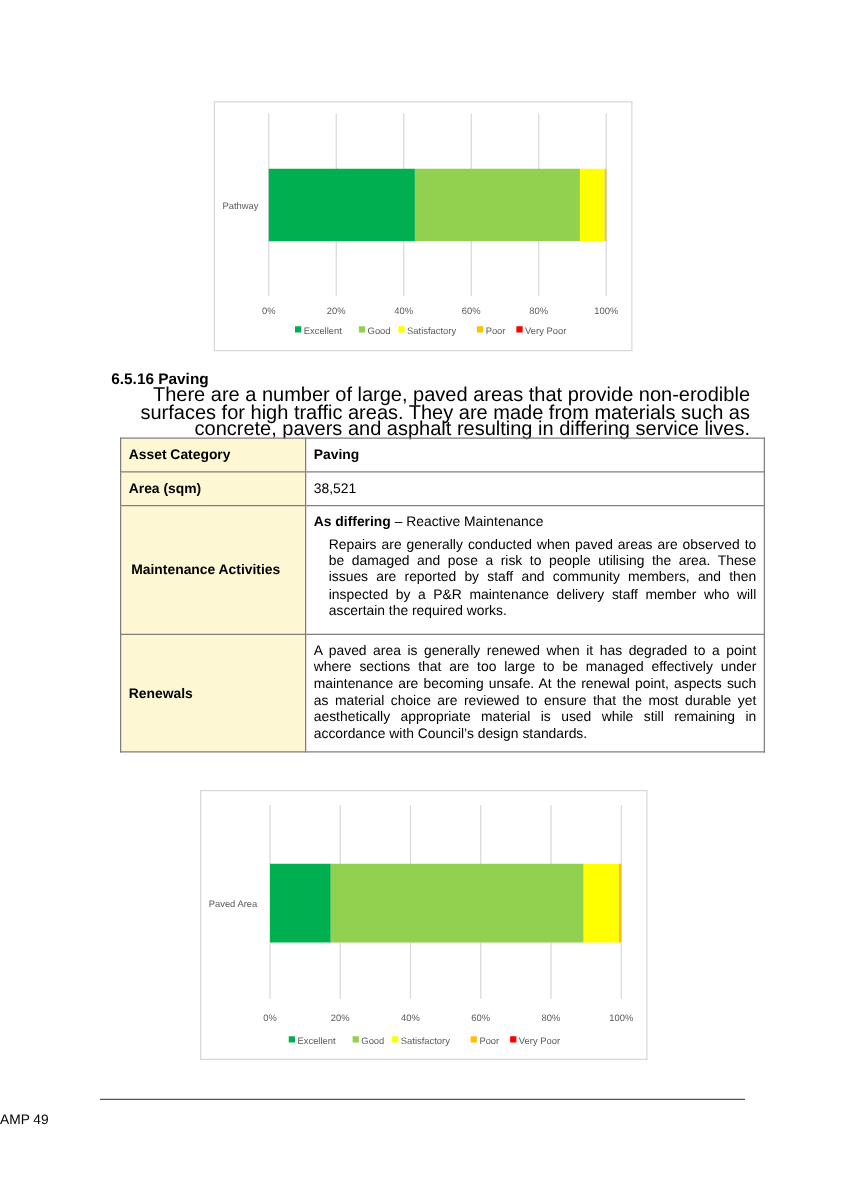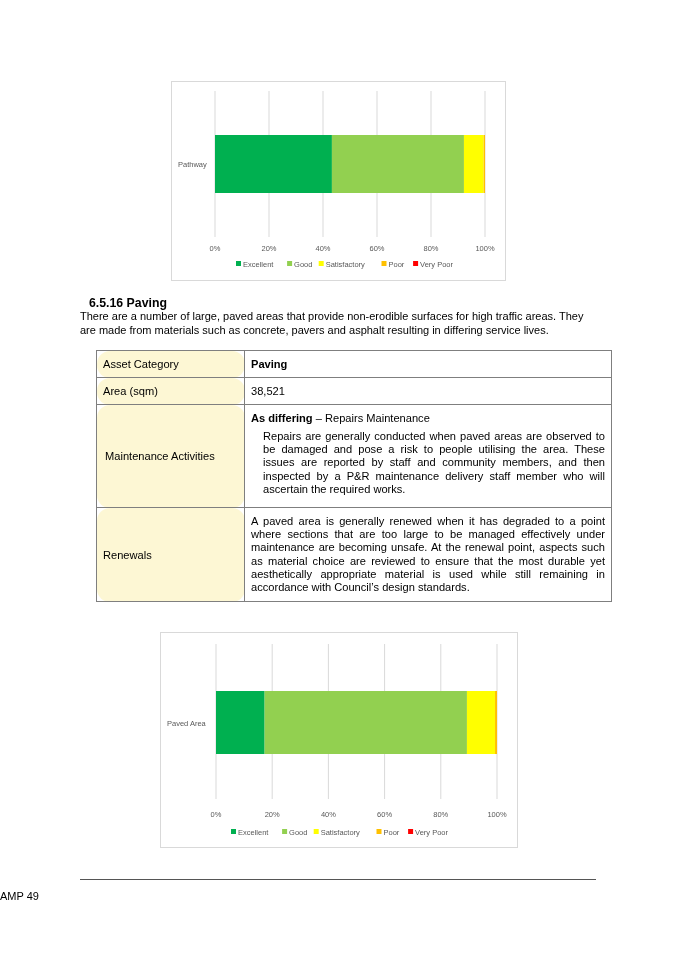--- a/index.html
+++ b/index.html
@@ -1,25 +1,25 @@
 <!DOCTYPE html>
 <html><head>
 <meta charset="utf-8">
 <style>
   html, body { margin:0; padding:0; background:#ffffff; }
   body { width:675px; height:954px; position:relative; overflow:hidden;
          font-family:"Liberation Sans", sans-serif; color:#000; }
   .chart-box { position:absolute; border:1px solid #d9d9d9; background:#fff; }
   .chart-box svg { position:absolute; left:0; top:0; }
   .heading { position:absolute; left:89px; top:296px; font-size:12.3px; font-weight:bold; }
-  .intro { position:absolute; left:80px; top:310px; width:520px; font-size:11px; line-height:13.5px; }
+  .intro { position:absolute; left:80px; top:310px; width:520px; font-size:16px; line-height:13.5px;text-align:right; }
   table.asset { position:absolute; left:96px; top:350px; width:516px; border-collapse:collapse;
                 font-size:11.1px; }
   table.asset td { border:1px solid #7f7f7f; vertical-align:middle; padding:0 6px; }
-  table.asset td.lbl { background:#fdf7d4; font-weight:normal; width:133px;border-radius:13px; }
+  table.asset td.lbl { background:#fdf7d4; font-weight:bold; width:133px; }
   .r1 td { height:26px; }
   .para { text-align:justify; line-height:13.2px; }
   .indent { padding-left:12px; margin-top:6px; margin-bottom:11px; }
   .footer-line { position:absolute; left:80px; top:879px; width:516px; height:1px; background:#555; }
   .footer { position:absolute; left:0; width:675px; top:890px; font-size:11px; }
 </style>
 </head>
 <body>
 
 <div class="chart-box" style="left:171px; top:81px; width:333px; height:198px;">
@@ -63,21 +63,21 @@
     <td class="lbl">Asset Category</td>
     <td style="font-weight:bold;">Paving</td>
   </tr>
   <tr class="r1">
     <td class="lbl">Area (sqm)</td>
     <td>38,521</td>
   </tr>
   <tr style="height:92px;">
     <td class="lbl" style="padding-left:8px;">Maintenance Activities</td>
     <td style="vertical-align:top; padding-top:7px;">
-      <div><b>As differing</b><span> – Repairs Maintenance</span></div>
+      <div><b>As differing</b><span> – Reactive Maintenance</span></div>
       <div class="para indent">Repairs are generally conducted when paved areas are observed to be damaged and pose a risk to people utilising the area. These issues are reported by staff and community members, and then inspected by a P&amp;R maintenance delivery staff member who will ascertain the required works.</div>
     </td>
   </tr>
   <tr style="height:94px;">
     <td class="lbl" style="padding-left:6px;">Renewals</td>
     <td class="para">A paved area is generally renewed when it has degraded to a point where sections that are too large to be managed effectively under maintenance are becoming unsafe. At the renewal point, aspects such as material choice are reviewed to ensure that the most durable yet aesthetically appropriate material is used while still remaining in accordance with Council’s design standards.</td>
   </tr>
 </tbody>
   </table>
 

